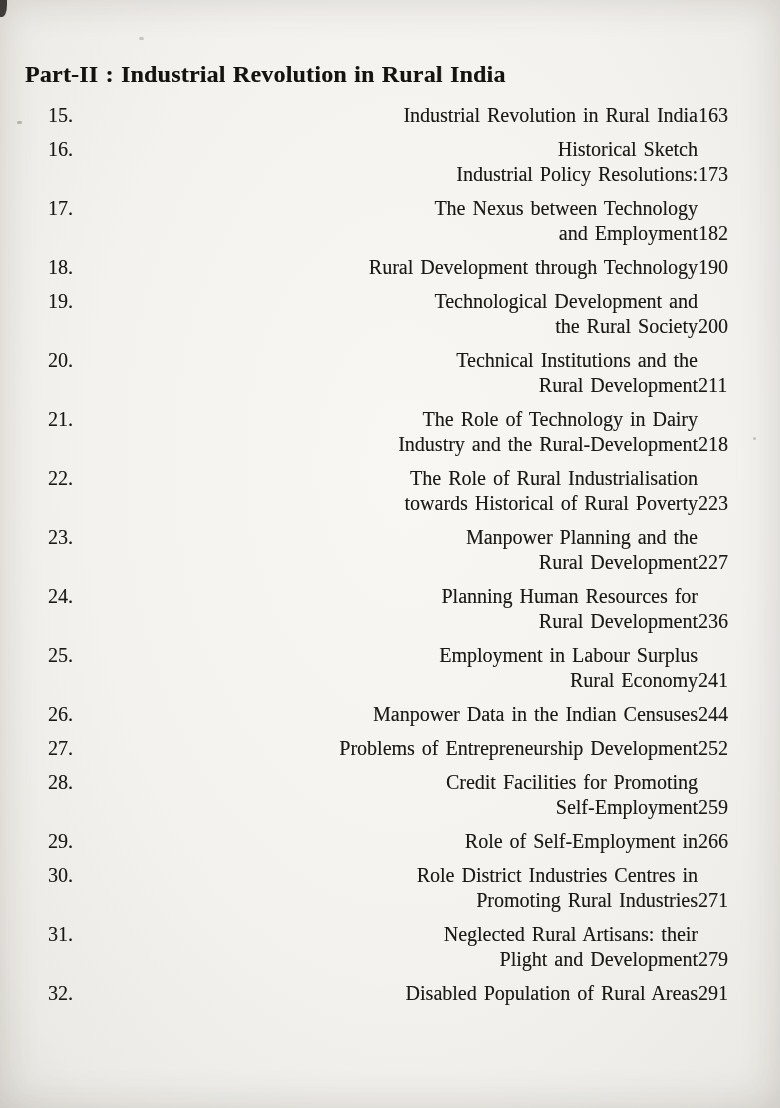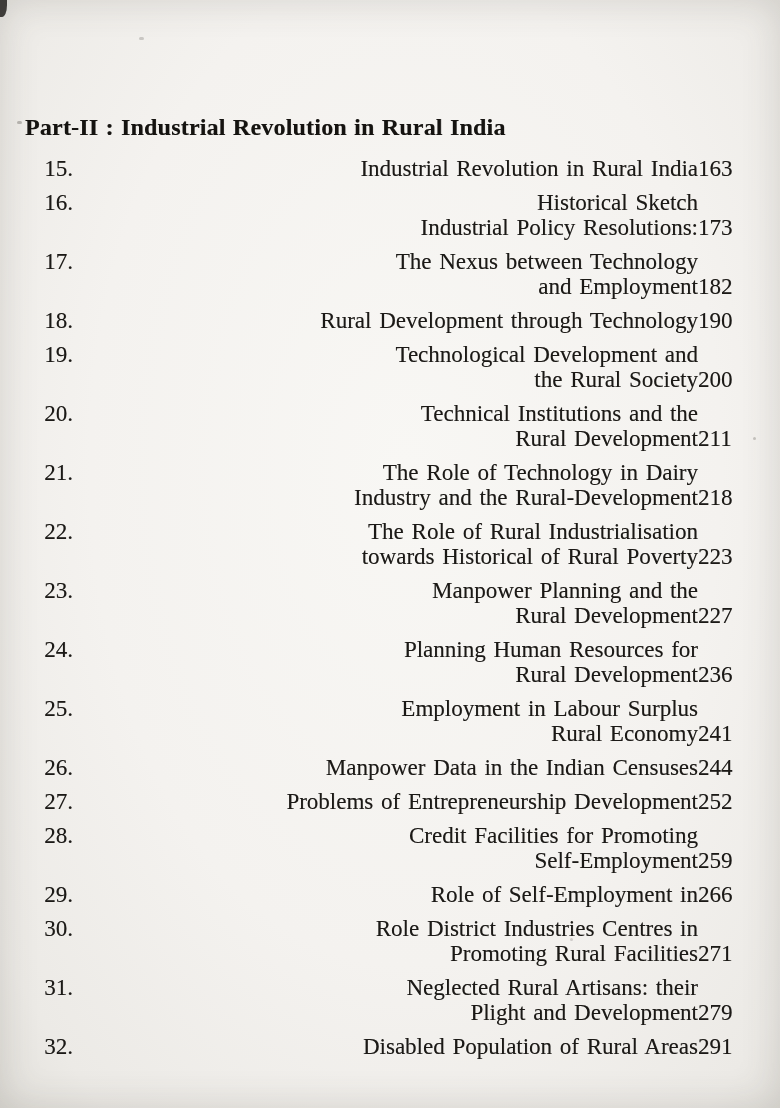--- a/index.html
+++ b/index.html
@@ -5,30 +5,30 @@
   html,body{margin:0;padding:0;background:#d8d6d2;}
   .page{
     position:relative;
     width:780px;height:1108px;
     background:radial-gradient(ellipse at 52% 42%, #f8f7f4 0%, #f4f2ef 55%, #eceae6 88%, #e3e1dc 100%);
     box-shadow:inset 0 0 38px rgba(70,65,58,0.18);
     font-family:"Liberation Serif","DejaVu Serif",serif;
     color:#1b1916;
     overflow:hidden;
   }
-  .inner{padding:112px 30px 0 25px;}
+  .inner{padding:59px 30px 0 25px;}
   .heading{
     font-size:24px;line-height:30px;font-weight:bold;
     margin:0 0 14px 0;color:#151310;letter-spacing:.2px;word-spacing:1px;
     text-shadow:0.3px 0.3px 0 rgba(21,19,16,0.45);
   }
   .toc{display:block;}
   .row{
     display:flex;align-items:flex-start;
-    margin-bottom:9px;font-size:23px;line-height:25px;
+    margin-bottom:9px;font-size:20px;line-height:25px;
     word-spacing:2px;
     text-shadow:0.25px 0.25px 0 rgba(27,25,22,0.4);
   }
   .num{flex:none;width:48px;text-align:right;}
   .title{flex:1 1 auto;padding-left:17px;text-align:right;}
   .title .line{display:block;}
   .pageno{flex:none;min-width:52px;text-align:left;align-self:flex-end;}
   
   .speck{position:absolute;background:#3a3733;border-radius:50%;}
   .corner-mark{
@@ -181,21 +181,21 @@
 
     <span class="line">Role of Self-Employment in</span>
           </span>
     <span class="pageno">266</span>
   </div>
         <div class="row">
     <span class="num">30.</span>
     <span class="title">
 
     <span class="line">Role District Industries Centres in</span>
-            <span class="line">Promoting Rural Facilities</span>
+            <span class="line">Promoting Rural Industries</span>
           </span>
     <span class="pageno">271</span>
   </div>
         <div class="row">
     <span class="num">31.</span>
     <span class="title">
 
     <span class="line">Neglected Rural Artisans: their</span>
             <span class="line">Plight and Development</span>
           </span>

